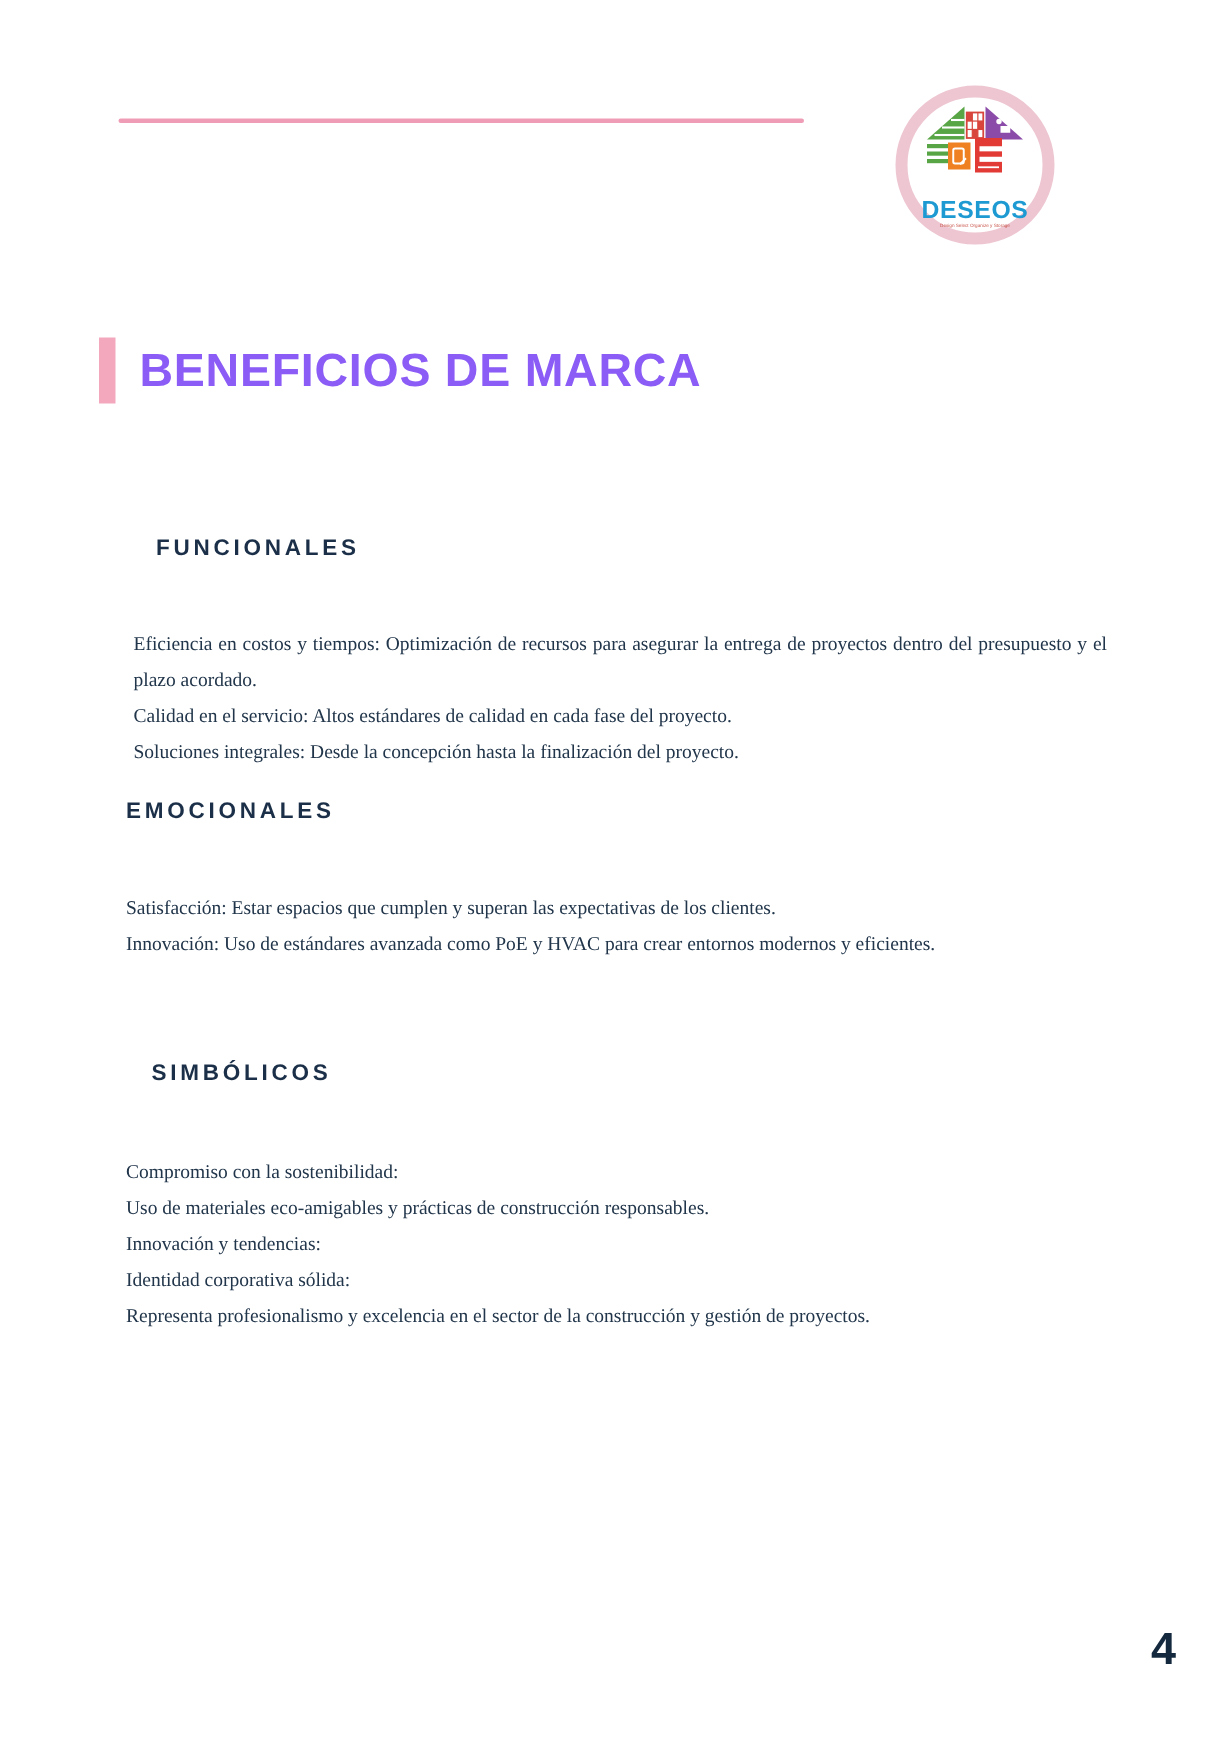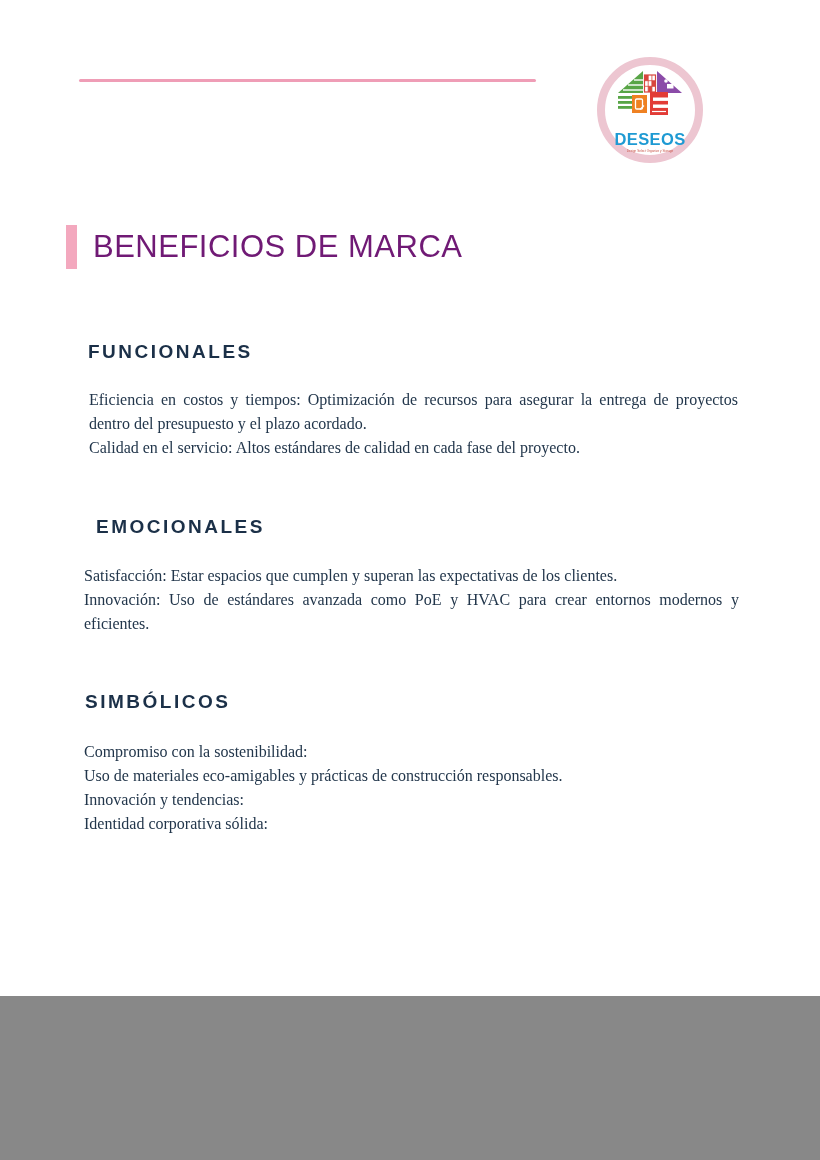--- a/index.html
+++ b/index.html
@@ -1,55 +1,55 @@
 <!DOCTYPE html>
 <html><head>
 <meta charset="utf-8">
 <style>
   html,body{margin:0;padding:0;background:#888;}
   .page{
     position:relative;
-    width:820px;height:996px;
+    width:820px;height:1160px;
     background:#ffffff;
     margin:0 auto;
     overflow:hidden;
     font-family:"Liberation Sans",sans-serif;
   }
   
   .top-rule{
     position:absolute;left:79px;top:79px;
     width:457px;height:3px;border-radius:2px;
     background:#ef9db6;
   }
   
   .logo{position:absolute;left:596px;top:56px;width:108px;height:108px;}
   
   .title-bar{
     position:absolute;left:66px;top:225px;
     width:11px;height:44px;background:#f3a8be;
   }
   .page-title{
     position:absolute;left:93px;top:229px;margin:0;
-    font-size:31px;font-weight:normal;letter-spacing:.5px;
-    color:#701a75;white-space:nowrap;
+    font-size:31px;font-weight:bold;letter-spacing:.5px;
+    color:#8b5cf6;white-space:nowrap;
   }
   
   .sec-heading{
-    position:absolute;margin:0;
-    font-size:19px;font-weight:bold;letter-spacing:2.5px;
+    position:absolute;margin:16px;
+    font-size:15px;font-weight:bold;letter-spacing:2.5px;
     color:#1b3048;white-space:nowrap;
   }
   .h-func{left:88px;top:341px;}
-  .h-emo{left:96px;top:516px;}
+  .h-emo{left:68px;top:516px;}
   .h-sim{left:85px;top:691px;text-align:center;}
   
   .sec-body{
     position:absolute;
     font-family:"Liberation Serif",serif;
-    font-size:16px;line-height:24px;color:#22364b;
+    font-size:13px;line-height:24px;color:#22364b;margin-top:29px;
   }
   .sec-body p{margin:0;text-align:justify;}
   .b-func{left:89px;top:388px;width:649px;}
   .b-emo{left:84px;top:564px;width:655px;}
   .b-sim{left:84px;top:740px;width:655px;}
   
   .page-number{
     position:absolute;right:36px;top:1083px;
     font-size:30px;font-weight:bold;color:#14293d;
   }
@@ -103,31 +103,33 @@
     <text x="54" y="95.5" text-anchor="middle" fill="#c9554a" font-family="Liberation Sans, sans-serif" font-size="3.1">Design Select Organize y Storage</text>
   </svg>
 
   <div class="title-bar"></div>
   <h1 class="page-title">BENEFICIOS DE MARCA</h1>
 
   <h2 class="sec-heading h-func">FUNCIONALES</h2>
   <div class="sec-body b-func">
     <p>Eficiencia en costos y tiempos: Optimización de recursos para asegurar la entrega de proyectos dentro del presupuesto y el plazo acordado.</p>
     <p>Calidad en el servicio: Altos estándares de calidad en cada fase del proyecto.</p>
+    <p>Soluciones integrales: Desde la concepción hasta la finalización del proyecto.</p>
   </div>
 
   <h2 class="sec-heading h-emo">EMOCIONALES</h2>
   <div class="sec-body b-emo">
     <p>Satisfacción: Estar espacios que cumplen y superan las expectativas de los clientes.</p>
     <p>Innovación: Uso de estándares avanzada como PoE y HVAC para crear entornos modernos y eficientes.</p>
   </div>
 
   <h2 class="sec-heading h-sim">SIMBÓLICOS</h2>
   <div class="sec-body b-sim">
     <p>Compromiso con la sostenibilidad:</p>
     <p>Uso de materiales eco-amigables y prácticas de construcción responsables.</p>
     <p>Innovación y tendencias:</p>
     <p>Identidad corporativa sólida:</p>
+    <p>Representa profesionalismo y excelencia en el sector de la construcción y gestión de proyectos.</p>
   </div>
 
   <div class="page-number">4</div>
 
 </div>
 
 </body></html>

